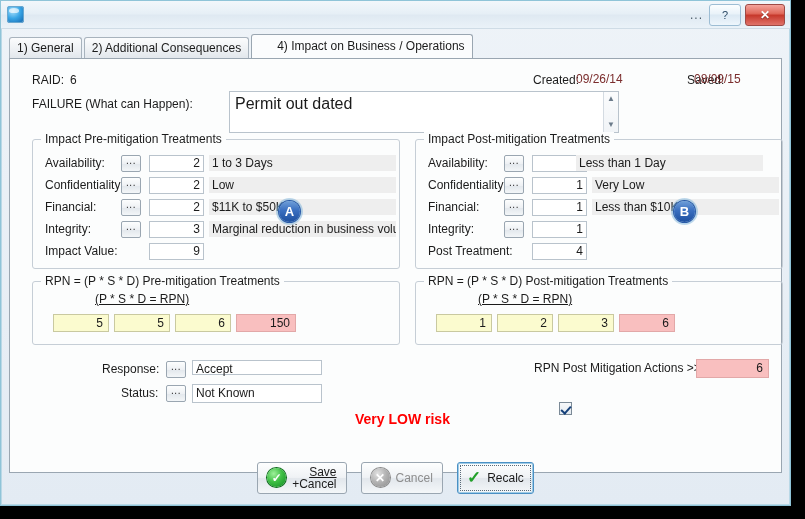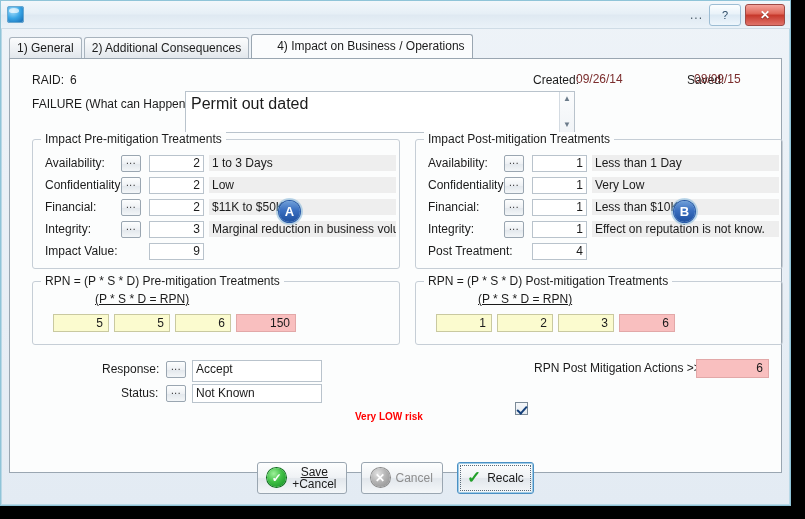--- a/index.html
+++ b/index.html
@@ -113,20 +113,21 @@
     padding-left: 25px;
   }
 
   
   .content {
     position: relative;
     margin: 0 8px 0 8px;
     height: 413px;
     background: #fcfdfd;
     border: 1px solid #9aa6b1;
+    padding-left: 44px;
   }
 
   .lbl {
     font-size: 12px;
     color: #1b1b1b;
     white-space: nowrap;
   }
   .val {
     font-size: 12px;
     color: #1b1b1b;
@@ -261,21 +262,21 @@
     content: "";
     position: absolute;
     left: 3px; top: 1px;
     width: 4px; height: 8px;
     border: solid #15407a;
     border-width: 0 2px 2px 0;
     transform: rotate(42deg);
   }
 
   .risk-text {
-    font-size: 10px;
+    font-size: 14px;
     font-weight: bold;
     color: #ff0000;
     font-family: "Liberation Sans", sans-serif;
   }
 
   
   .footer {
     position: absolute;
     left: 0; right: 0; bottom: 0;
     height: 55px;
@@ -293,21 +294,21 @@
     display: flex; align-items: center; gap: 6px;
     padding: 0 9px;
     font-size: 12px; color:#1b1b1b;
   }
   .btn.focused {
     border: 1px solid #4a90c4;
     box-shadow: 0 0 0 1px #9ecbe6 inset;
     outline: 1px dotted #5a6a78;
     outline-offset: -4px;
   }
-  .btn-label2 { line-height: 12px; text-align:center; }
+  .btn-label2 { line-height: 12px; text-align:right; }
   .u { text-decoration: underline; }
   .ico-circle {
     width: 19px; height: 19px; border-radius: 50%;
     display:flex; align-items:center; justify-content:center;
     color:#fff; font-size: 12px; font-weight:bold;
     flex: 0 0 auto;
   }
   .ico-green {
     background: radial-gradient(circle at 35% 30%, #9ef09a 0%, #3fbf45 45%, #0e8a20 100%);
     box-shadow: 0 0 0 1px #0b6b1a;
@@ -394,36 +395,35 @@
     <div class="marker" style="left:266px; top:139px;">
       <div class="marker-inner">A</div>
     </div>
 
     <div class="group" style="left:405px; top:80px; width:366px; height:128px;">
       <div class="group-title">Impact Post-mitigation Treatments</div>
 
       <div class="abs lbl" style="left:12px; top:16px;">Availability:</div>
       <div class="abs ellip-btn" style="left:88px; top:15px;">...</div>
       <div class="abs tbox numbox" style="left:116px; top:15px; width:55px;">1</div>
-      <div class="abs readonly-strip" style="left:176px; top:15px; width:184px;">Less than 1 Day</div>
+      <div class="abs readonly-strip" style="left:160px; top:15px; width:184px;">Less than 1 Day</div>
 
       <div class="abs lbl" style="left:12px; top:38px;">Confidentiality:</div>
       <div class="abs ellip-btn" style="left:88px; top:37px;">...</div>
       <div class="abs tbox numbox" style="left:116px; top:37px; width:55px;">1</div>
       <div class="abs readonly-strip" style="left:176px; top:37px; width:184px;">Very Low</div>
 
       <div class="abs lbl" style="left:12px; top:60px;">Financial:</div>
       <div class="abs ellip-btn" style="left:88px; top:59px;">...</div>
       <div class="abs tbox numbox" style="left:116px; top:59px; width:55px;">1</div>
       <div class="abs readonly-strip" style="left:176px; top:59px; width:184px;">Less than $10K</div>
 
       <div class="abs lbl" style="left:12px; top:82px;">Integrity:</div>
       <div class="abs ellip-btn" style="left:88px; top:81px;">...</div>
       <div class="abs tbox numbox" style="left:116px; top:81px; width:55px;">1</div>
-      <div class="abs readonly-strip" style="left:176px; top:81px; width:184px;">Effect on reputation is not know.</div>
 
       <div class="abs lbl" style="left:12px; top:104px;">Post Treatment:</div>
       <div class="abs tbox numbox" style="left:116px; top:103px; width:55px;">4</div>
     </div>
     <div class="marker" style="left:661px; top:139px;">
       <div class="marker-inner">B</div>
     </div>
 
     <div class="group" style="left:22px; top:222px; width:366px; height:62px;">
       <div class="group-title">RPN = (P * S * D) Pre-mitigation Treatments</div>
@@ -438,21 +438,21 @@
       <div class="group-title">RPN = (P * S * D) Post-mitigation Treatments</div>
       <div class="abs rpn-formula" style="left:62px; top:10px;">(P * S * D = RPN)</div>
       <div class="abs rpn-box" style="left:20px; top:32px; width:56px;">1</div>
       <div class="abs rpn-box" style="left:81px; top:32px; width:56px;">2</div>
       <div class="abs rpn-box" style="left:142px; top:32px; width:56px;">3</div>
       <div class="abs rpn-box total" style="left:203px; top:32px; width:56px;">6</div>
     </div>
 
     <div class="abs lbl" style="left:92px; top:303px;">Response:</div>
     <div class="abs ellip-btn" style="left:156px; top:302px;">...</div>
-    <div class="abs tbox" style="left:182px; top:301px; width:130px; height:22px; line-height:17px;">Accept</div>
+    <div class="abs tbox" style="left:182px; top:301px; width:130px; height:15px; line-height:17px;">Accept</div>
 
     <div class="abs lbl" style="left:111px; top:327px;">Status:</div>
     <div class="abs ellip-btn" style="left:156px; top:326px;">...</div>
     <div class="abs tbox" style="left:182px; top:325px; width:130px; height:19px; line-height:17px;">Not Known</div>
 
     <div class="abs cbox" style="left:505px; top:301px;"></div>
     <div class="abs lbl" style="left:524px; top:302px;">RPN Post Mitigation Actions &gt;&gt;&gt;</div>
     <div class="abs rpn-box total" style="left:686px; top:300px; width:73px; height:19px; line-height:17px;">6</div>
 
     <div class="abs risk-text" style="left:345px; top:352px;">Very LOW risk</div>

